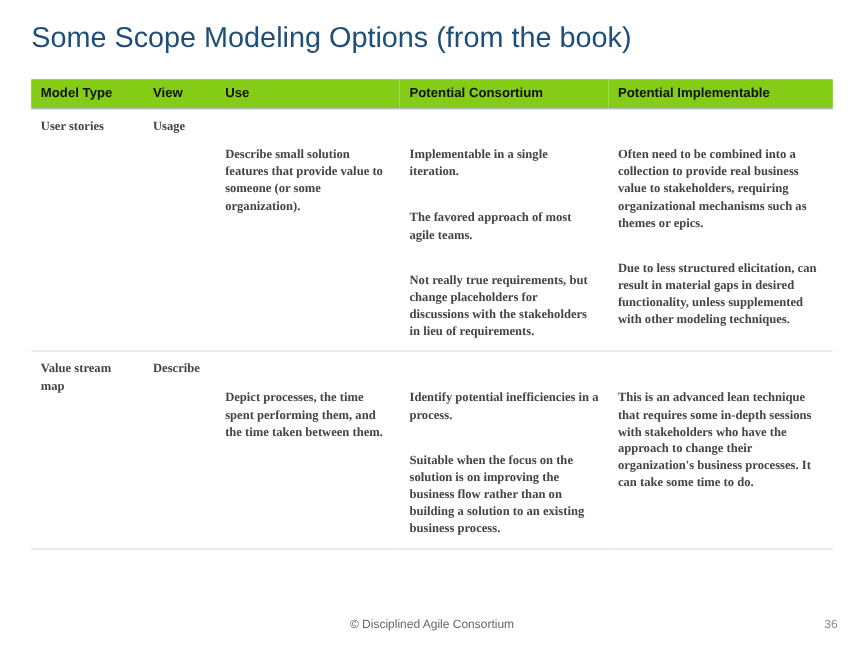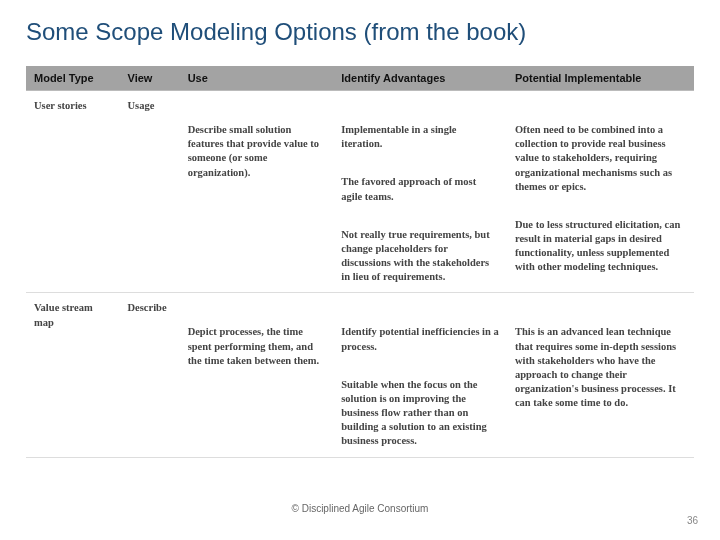--- a/index.html
+++ b/index.html
@@ -1,21 +1,21 @@
 <!DOCTYPE html>
 <html><head>
 <meta charset="utf-8">
 <style>
   * { box-sizing: border-box; margin: 0; padding: 0; }
   html, body { width: 720px; height: 540px; background: #fff; font-family: "Segoe UI", Arial, sans-serif; color: #333; }
   .slide { width: 720px; height: 540px; position: relative; padding: 18px 26px 0 26px; }
   .title { color: #1f4e79; font-size: 24px; font-weight: 400; margin-bottom: 20px; }
   table { width: 100%; border-collapse: collapse; table-layout: fixed; }
   th {
-    background: #a3a3a3;
+    background: #84cc16;
     color: #111;
     font-weight: 700;
     font-size: 11px;
     text-align: left;
     padding: 6px 8px;
     border-bottom: 1px solid #bbb;
   }
   td {
     font-family: Georgia, "Times New Roman", serif;
     font-size: 10.5px;
@@ -28,21 +28,21 @@
   }
   td p { margin-bottom: 6px; margin-top: 24px; }
   td p:last-child { margin-bottom: 0; }
   col.c1 { width: 14%; }
   col.c2 { width: 9%; }
   col.c3 { width: 23%; }
   col.c4 { width: 26%; }
   col.c5 { width: 28%; }
   .footer {
     position: absolute;
-    bottom: 26px;
+    bottom: 14px;
     left: 0;
     width: 720px;
     text-align: center;
     font-size: 10px;
     color: #666;
   }
   .pagenum {
     position: absolute;
     bottom: 14px;
     right: 22px;
@@ -63,21 +63,21 @@
         <col class="c2">
         <col class="c3">
         <col class="c4">
         <col class="c5">
     </colgroup>
     <thead>
       <tr>
         <th>Model Type</th>
         <th>View</th>
         <th>Use</th>
-        <th>Identify Advantages</th>
+        <th>Potential Consortium</th>
         <th>Potential Implementable</th>
       </tr>
     </thead>
     <tbody>
       <tr>
         <td>User stories</td>
         <td>Usage</td>
         <td>
           <p>Describe small solution features that provide value to someone (or some organization).</p>
         </td>

